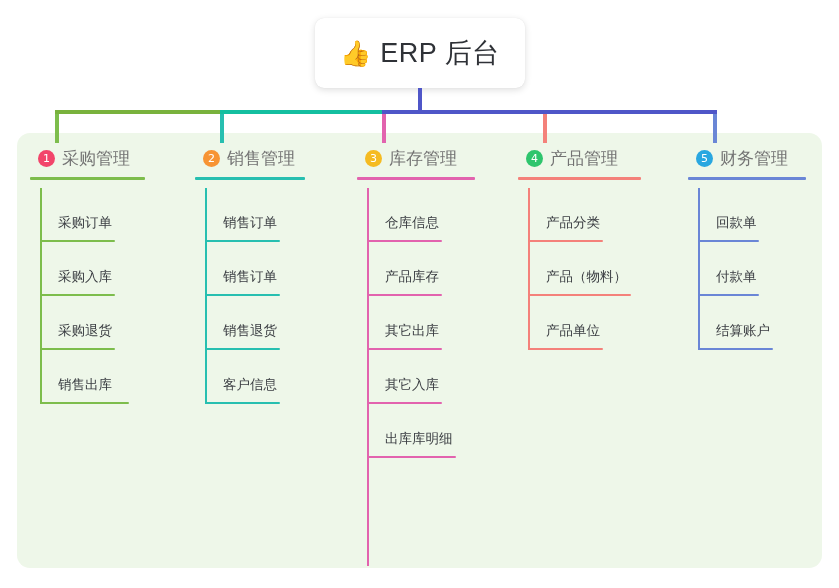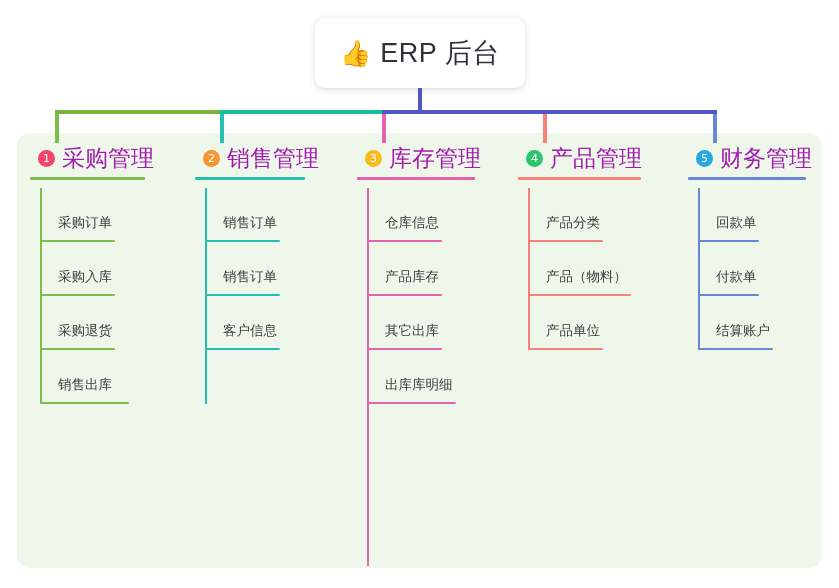--- a/index.html
+++ b/index.html
@@ -99,22 +99,22 @@
     height: 17px;
     border-radius: 50%;
     color: #ffffff;
     font-size: 11px;
     line-height: 17px;
     text-align: center;
     font-family: "DejaVu Sans", sans-serif;
     flex: 0 0 auto;
   }
   .col-title {
-    font-size: 23px;
-    color: #a21caf;
+    font-size: 17px;
+    color: #737373;
   }
   .col-rule {
     height: 3px;
     margin-top: 6px;
     border-radius: 1px;
   }
   .col-body {
     position: relative;
     margin-top: 8px;
   }
@@ -206,20 +206,24 @@
         <div class="spine" style="background: rgb(39, 191, 176); height: 216px;"></div>
         <div class="leaf">
           <span class="leaf-label">销售订单</span>
           <div class="leaf-rule" style="background: rgb(39, 191, 176); width: 74.8px;"></div>
         </div>
         <div class="leaf">
           <span class="leaf-label">销售订单</span>
           <div class="leaf-rule" style="background: rgb(39, 191, 176); width: 74.8px;"></div>
         </div>
         <div class="leaf">
+          <span class="leaf-label">销售退货</span>
+          <div class="leaf-rule" style="background: rgb(39, 191, 176); width: 74.8px;"></div>
+        </div>
+        <div class="leaf">
           <span class="leaf-label">客户信息</span>
           <div class="leaf-rule" style="background: rgb(39, 191, 176); width: 74.8px;"></div>
         </div>
       </div>
     </div>
     <div class="column" style="left: 357px;">
       <div class="col-head">
         <span class="badge" style="background: rgb(245, 187, 33);">3</span>
         <span class="col-title">库存管理</span>
       </div>
@@ -232,20 +236,24 @@
         </div>
         <div class="leaf">
           <span class="leaf-label">产品库存</span>
           <div class="leaf-rule" style="background: rgb(226, 99, 174); width: 74.8px;"></div>
         </div>
         <div class="leaf">
           <span class="leaf-label">其它出库</span>
           <div class="leaf-rule" style="background: rgb(226, 99, 174); width: 74.8px;"></div>
         </div>
         <div class="leaf">
+          <span class="leaf-label">其它入库</span>
+          <div class="leaf-rule" style="background: rgb(226, 99, 174); width: 74.8px;"></div>
+        </div>
+        <div class="leaf">
           <span class="leaf-label">出库库明细</span>
           <div class="leaf-rule" style="background: rgb(226, 99, 174); width: 89px;"></div>
         </div>
       </div>
     </div>
     <div class="column" style="left: 518px;">
       <div class="col-head">
         <span class="badge" style="background: rgb(46, 197, 109);">4</span>
         <span class="col-title">产品管理</span>
       </div>

